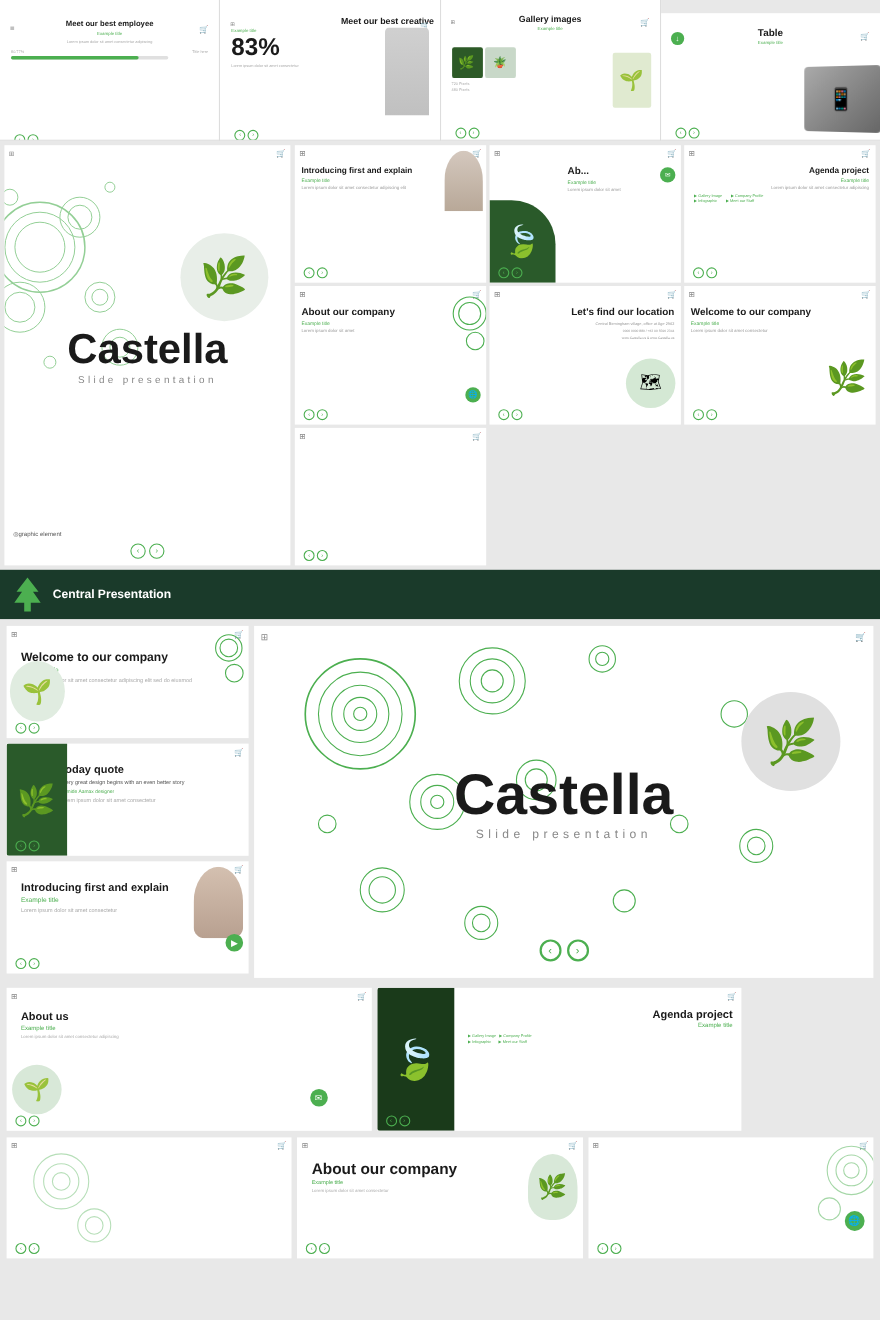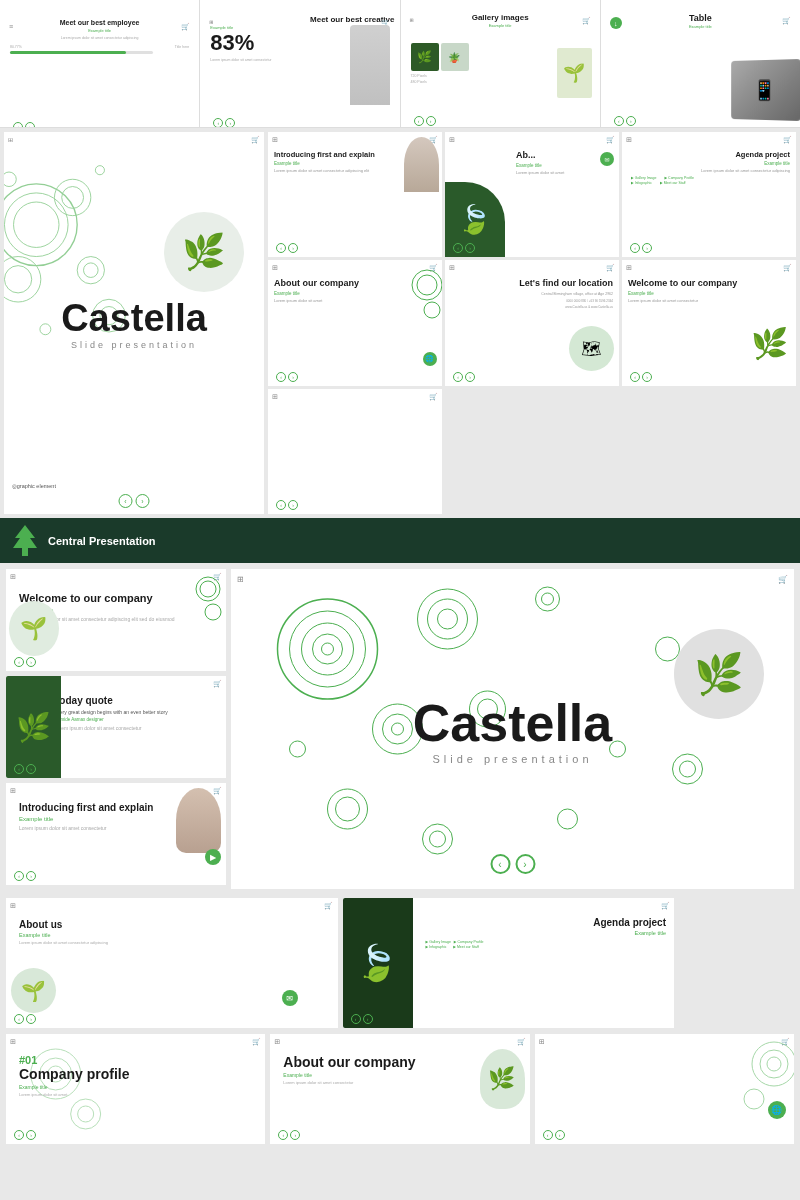--- a/index.html
+++ b/index.html
@@ -299,20 +299,21 @@
       background: #fff;
       border-right: 1px solid #ddd;
       border-bottom: 1px solid #ddd;
       position: relative;
       overflow: hidden;
       padding: 5px;
     }
 
     .top-thumb:last-child {
       border-right: none;
+      margin-top: 12px;
     }
 
     .thumb-h {
       font-size: 7px;
       font-weight: bold;
       color: #1a1a1a;
       line-height: 1.2;
       text-align: center;
     }
 
@@ -841,26 +842,20 @@
     <div class="corner-grid">⊞</div>
     <div class="corner-cart">🛒</div>
 
     <svg style="position:absolute;left:0;top:0;width:100%;height:100%;opacity:0.4;" viewBox="0 0 220 110">
       <circle cx="30" cy="40" r="25" fill="none" stroke="#4caf50" stroke-width="1"></circle>
       <circle cx="30" cy="40" r="16" fill="none" stroke="#4caf50" stroke-width="1"></circle>
       <circle cx="30" cy="40" r="8" fill="none" stroke="#4caf50" stroke-width="1"></circle>
       <circle cx="60" cy="80" r="15" fill="none" stroke="#4caf50" stroke-width="1"></circle>
       <circle cx="60" cy="80" r="8" fill="none" stroke="#4caf50" stroke-width="1"></circle>
     </svg>
-    <div style="margin-top:12px;margin-left:5px;z-index:2;position:relative;">
-      <div style="font-size:11px;font-weight:900;color:#4caf50;">#01</div>
-      <div style="font-size:14px;font-weight:900;color:#1a1a1a;line-height:1.2;">Company profile</div>
-      <div style="font-size:5px;color:#4caf50;margin-top:1px;">Example title</div>
-      <div style="font-size:4px;color:#aaa;margin-top:2px;line-height:1.5;">Lorem ipsum dolor sit amet</div>
-    </div>
     <div class="nav-row">
       <div class="nav-c">‹</div>
       <div class="nav-c">›</div>
     </div>
   </div>
 
   <div class="vb-slide">
     <div class="corner-grid">⊞</div>
     <div class="corner-cart">🛒</div>
 

